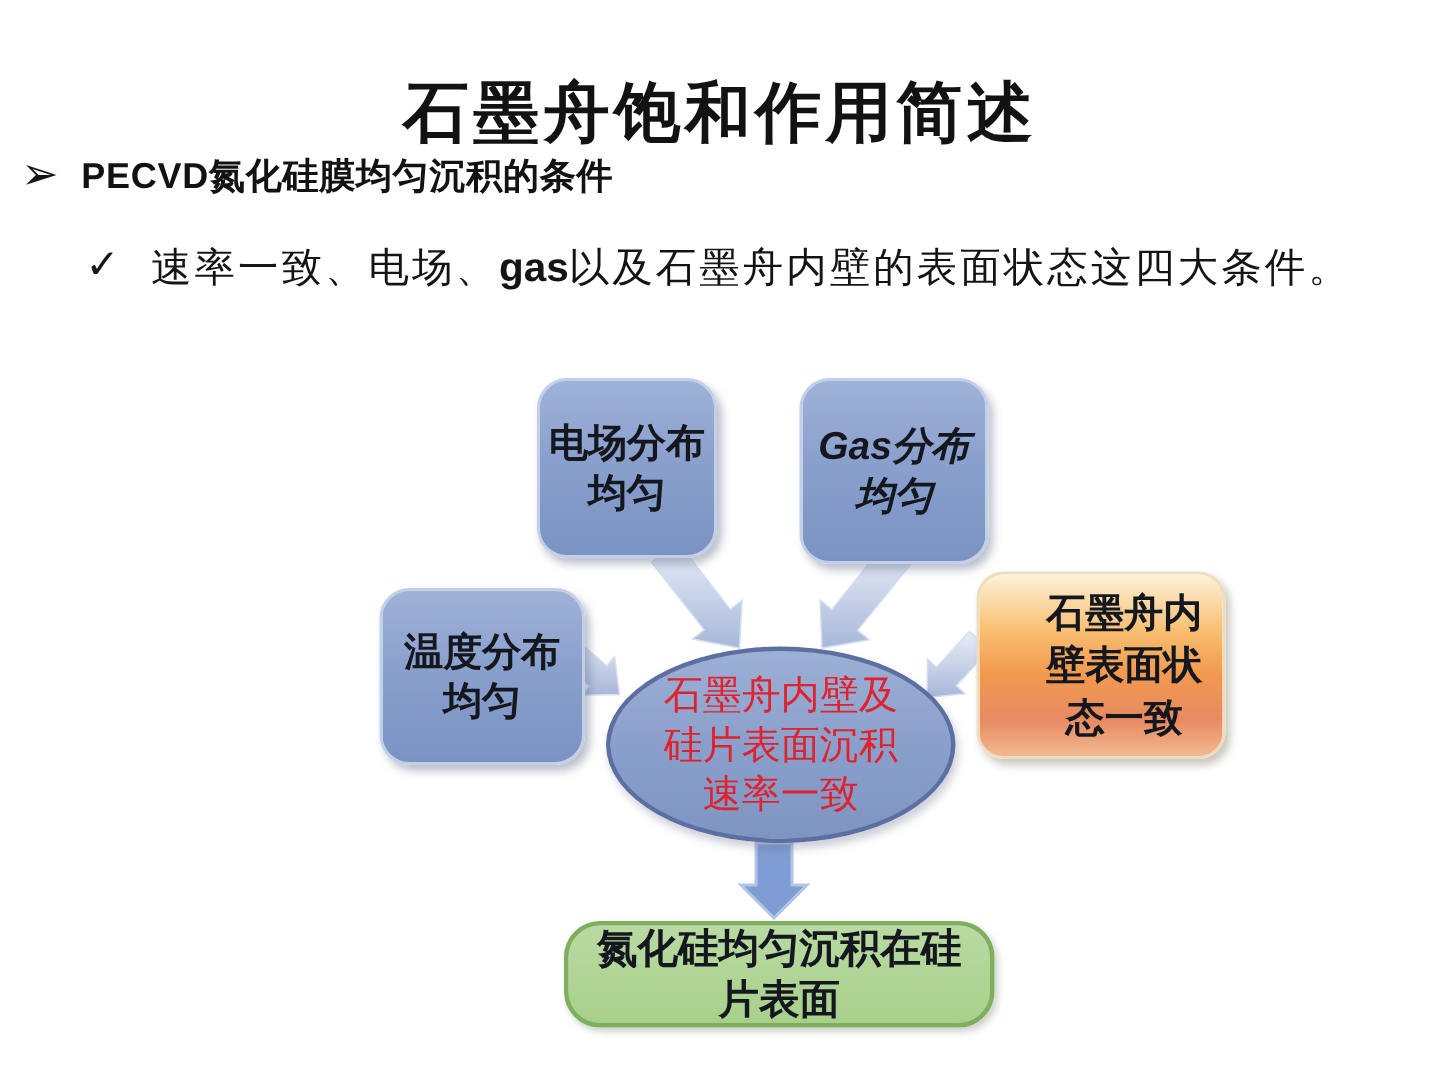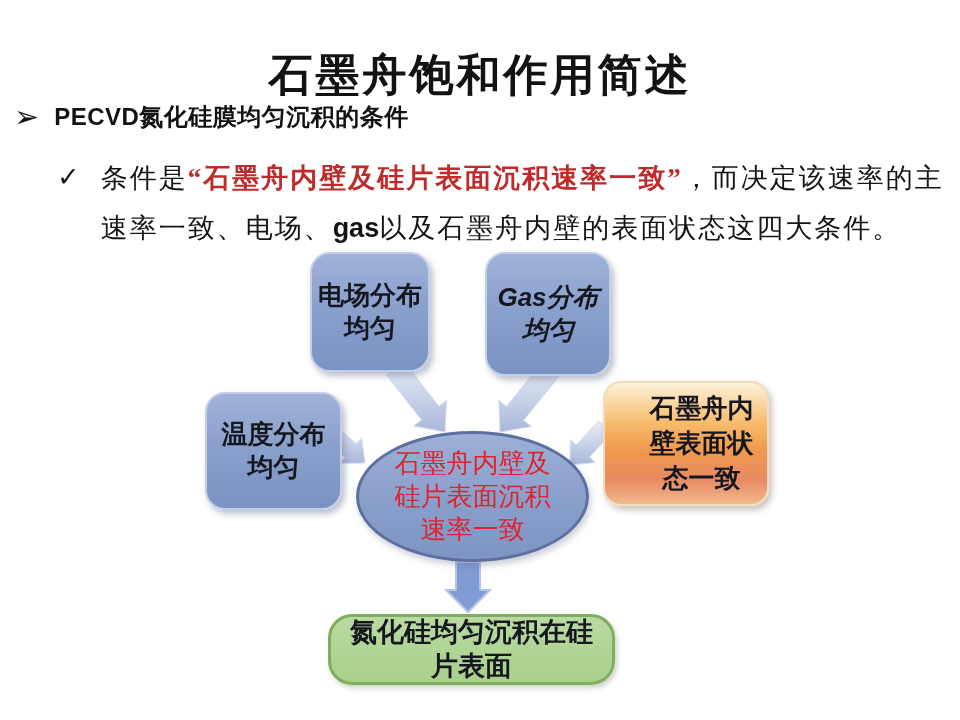--- a/index.html
+++ b/index.html
@@ -26,21 +26,21 @@
   .check{font-size:27px;font-weight:bold;color:#161616;margin-right:21px;margin-top:8px;}
   .sub-text{
     font-family:"Liberation Serif","DejaVu Serif",serif;
     font-size:27px;color:#141414;letter-spacing:2px;
   }
   .sub-line{height:50px;line-height:50px;white-space:nowrap;}
   .red{color:#bf2b2b;font-weight:bold;}
   .gas{font-family:"Liberation Sans","DejaVu Sans",sans-serif;font-weight:bold;letter-spacing:0;}
 
   
-  .diagram{position:absolute;inset:0;}
+  .diagram{position:absolute;inset:0;margin-left:48px;}
   svg.arrows{position:absolute;left:0;top:0;pointer-events:none;}
 
   .dbox{
     position:absolute;display:flex;align-items:center;justify-content:center;
     text-align:center;font-weight:bold;color:#15171f;white-space:pre-line;
     line-height:1.28;
   }
   .blue{
     background:linear-gradient(180deg,#9fb2d8 0%,#8aa0cc 45%,#7b93c4 100%);
     border:2px solid #c3cfe8;border-radius:20px;
@@ -82,21 +82,20 @@
   <h1 class="title">石墨舟饱和作用简述</h1>
 
   <div class="bullet-row">
     <span class="b-marker">➢</span>
     <span class="b-text">PECVD氮化硅膜均匀沉积的条件</span>
   </div>
 
   <div class="sub-row">
     <span class="check">✓</span>
     <div class="sub-text">
-      <div class="sub-line"><span>条件是</span><span class="red">“石墨舟内壁及硅片表面沉积速率一致”</span><span>，而决定该速率的主</span></div>
       <div class="sub-line"><span>速率一致、电场、</span><span class="gas">gas</span><span>以及石墨舟内壁的表面状态这四大条件。</span></div>
     </div>
   </div>
 
   <div class="diagram">
 
     <svg class="arrows" width="960" height="720" viewBox="0 0 960 720">
       <defs>
         <linearGradient id="gArrow" x1="0" y1="0" x2="0" y2="1">
           <stop offset="0" stop-color="#e9eef7"></stop>

